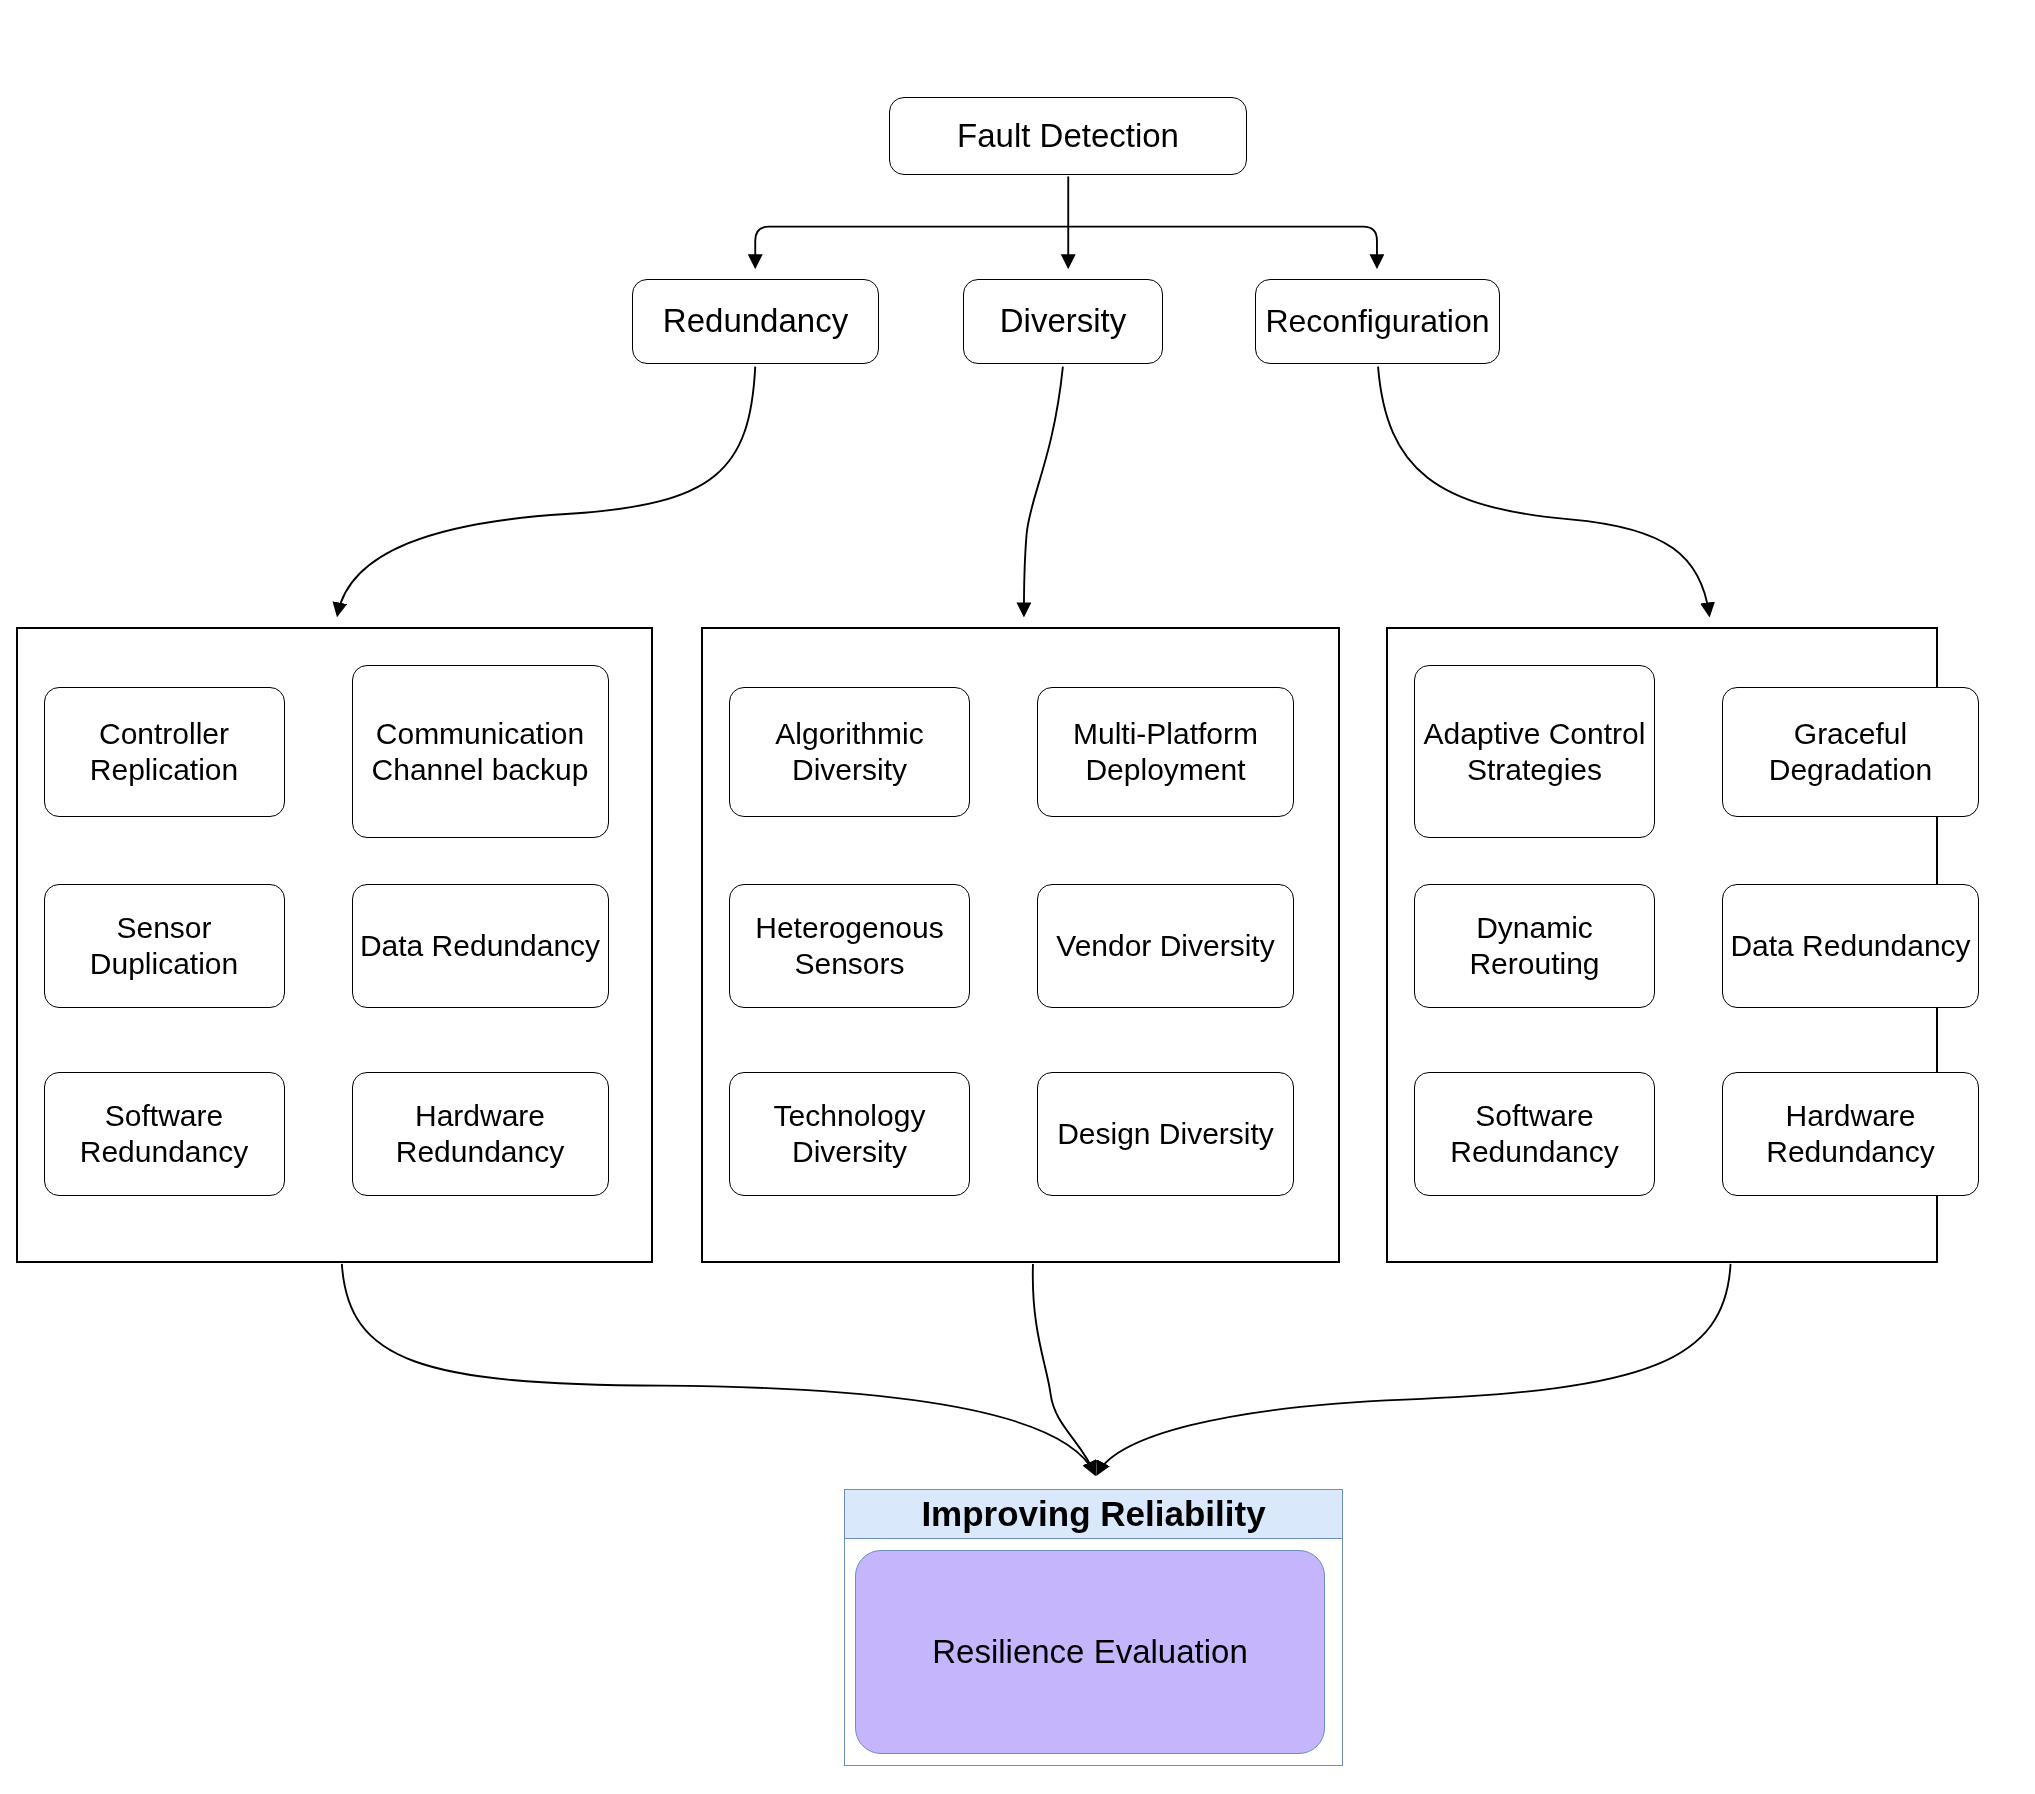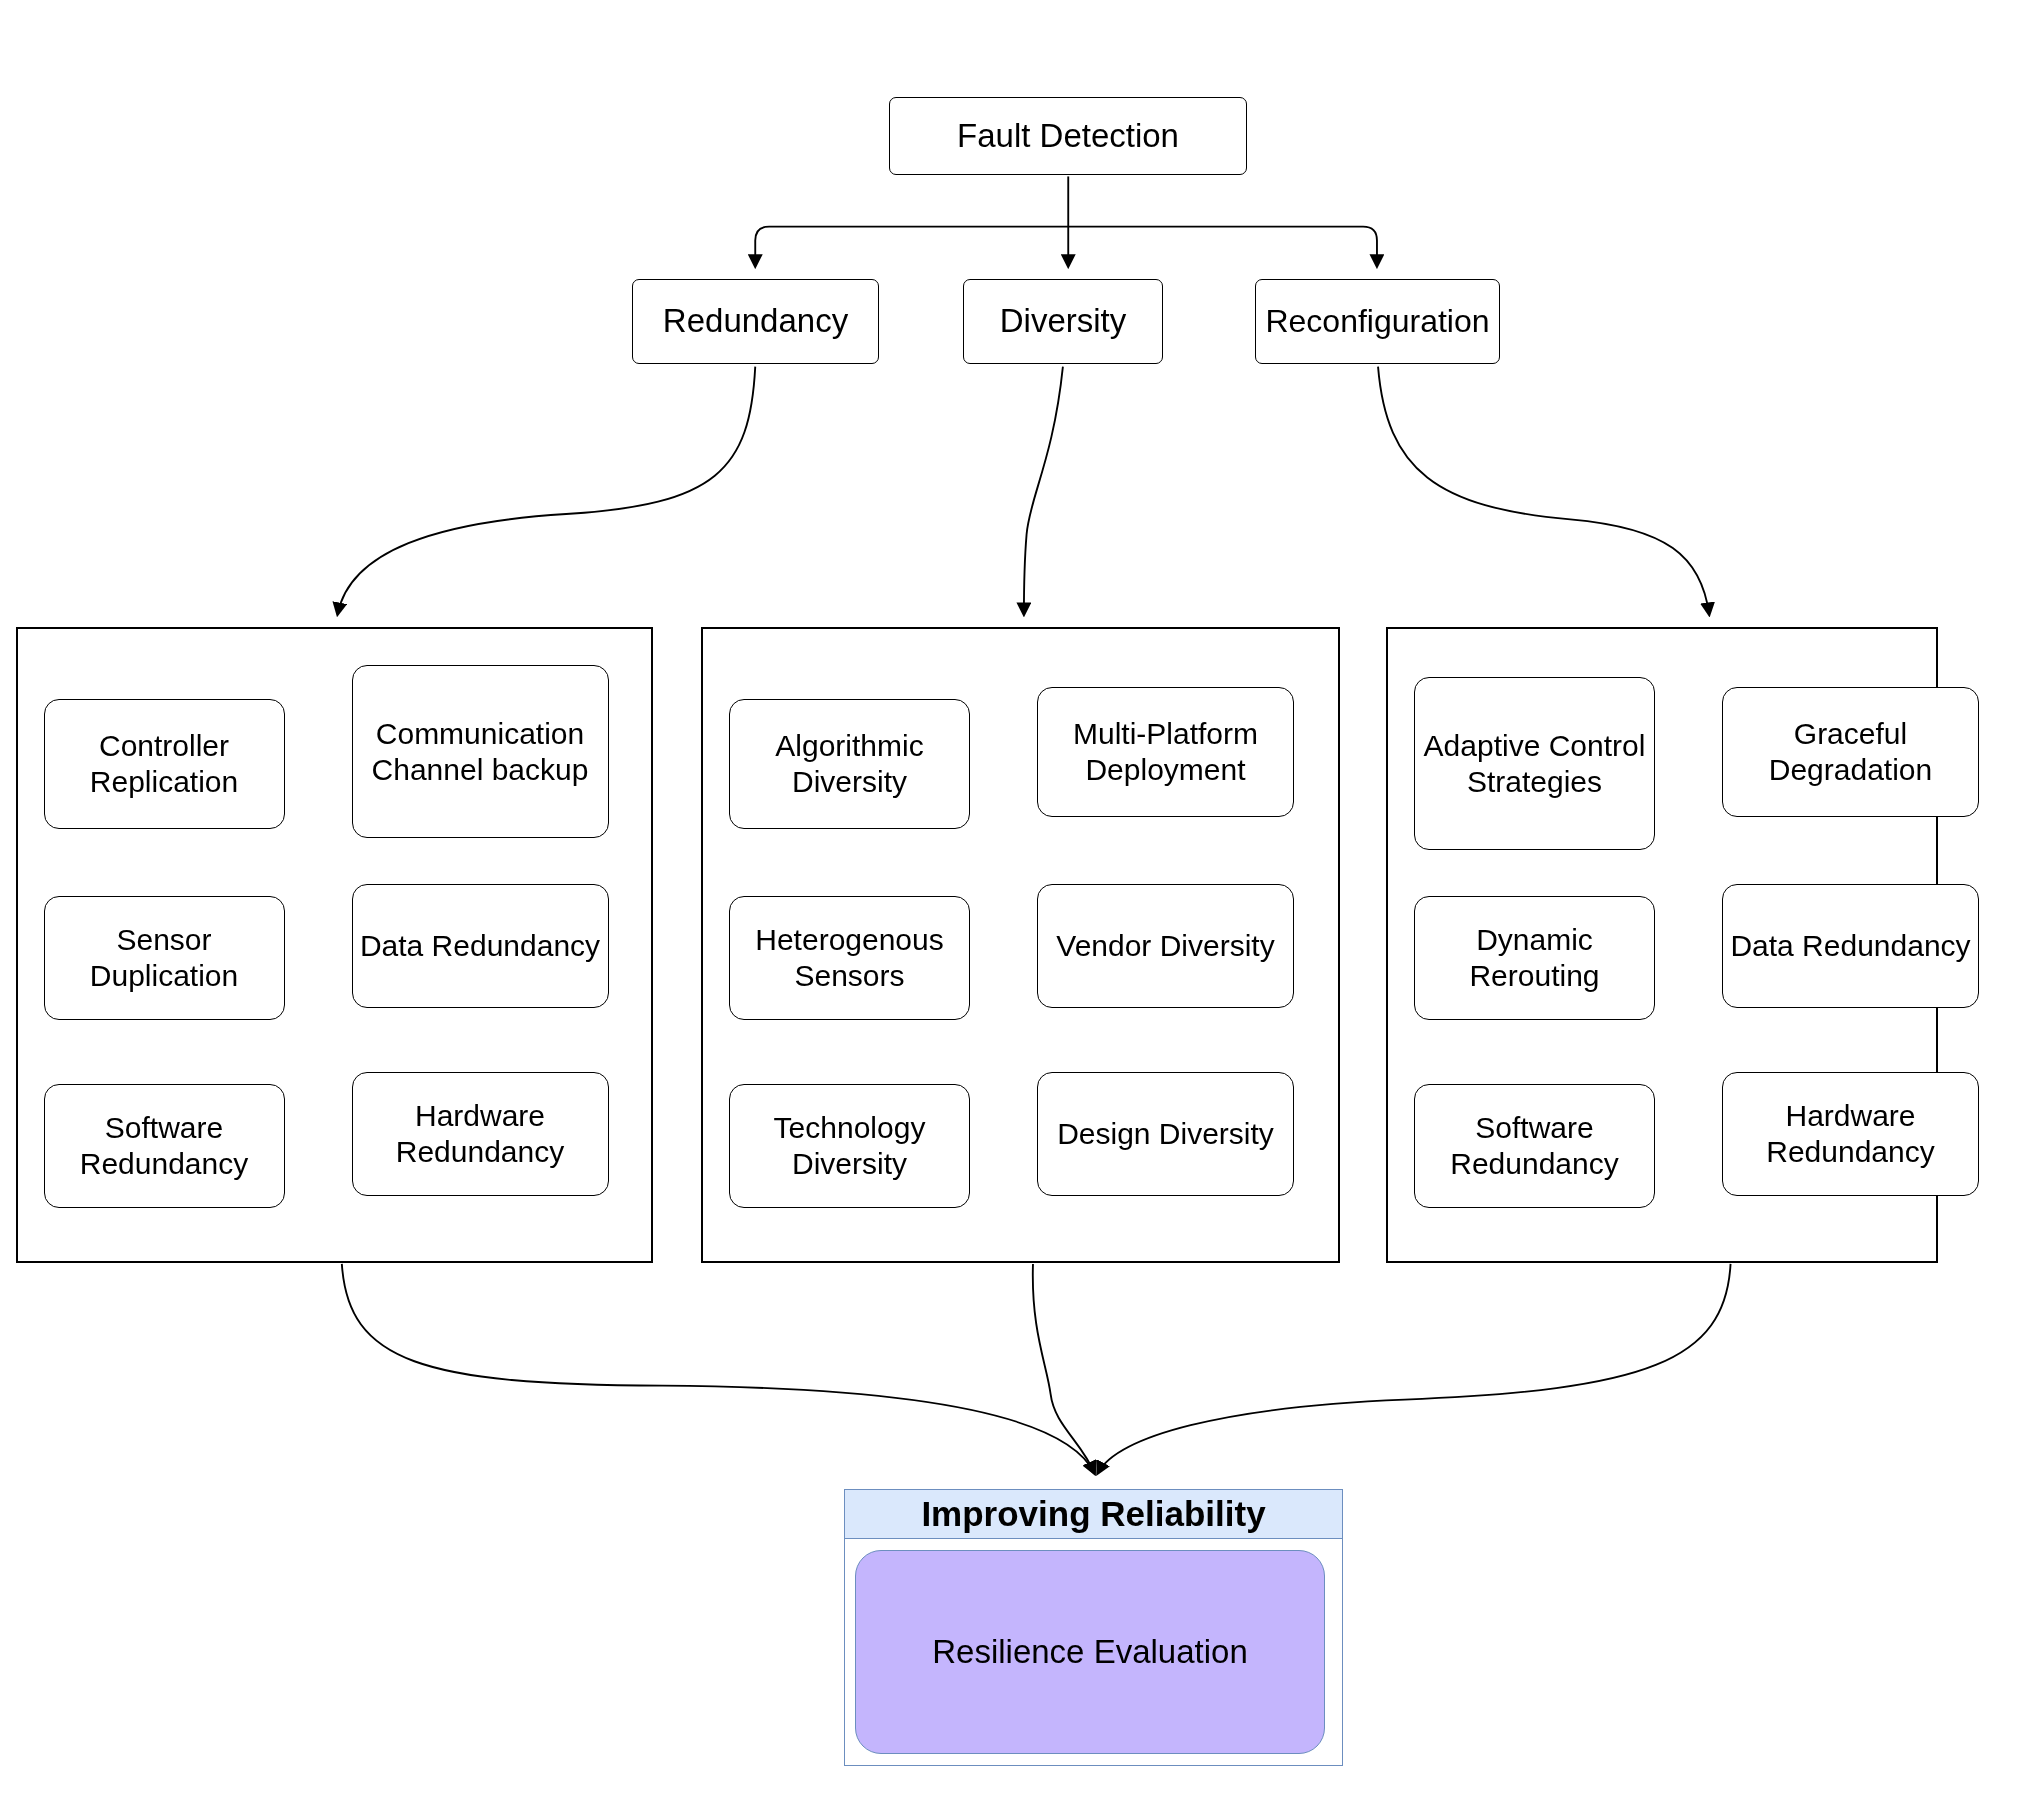--- a/index.html
+++ b/index.html
@@ -16,40 +16,40 @@
     width:100%; box-sizing:border-box; background:#dae8fc; border-bottom:1.6px solid #6c8ebf;
     display:flex; align-items:center; justify-content:center;
     font-weight:bold; font-size:35px;
   }
 
   .ft-container { left:591px; top:13px; width:951px; height:389px; }
   .ft-header { height:46px; }
 
   .node {
     position:absolute; background:#ffffff; border:1.6px solid #000;
-    border-radius:7px; box-sizing:border-box;
+    border-radius:15px; box-sizing:border-box;
     display:flex; align-items:center; justify-content:center;
     text-align:center; font-size:33px; line-height:1.18;
   }
   .fault-detection { left:889px; top:97px; width:358px; height:78px; }
   .branch-redundancy      { left:632px; top:279px; width:247px; height:85px; }
   .branch-diversity       { left:963px; top:279px; width:200px; height:85px; }
   .branch-reconfiguration { left:1255px; top:279px; width:245px; height:85px; font-size:32px; }
 
   .group { position:absolute; top:627px; height:636px; background:#fff; border:2.1px solid #000; box-sizing:border-box; }
   .group-left   { left:15.5px;   width:637px; }
   .group-middle { left:701px; width:639px; }
   .group-right  { left:1386px; width:552px; }
 
   .gnode {
     position:absolute; background:#fff; border:1.6px solid #000; border-radius:15px; box-sizing:border-box;
     display:flex; align-items:center; justify-content:center; text-align:center;
     font-size:30px; line-height:1.2; padding:0 4.3px;
   }
-  .col1 { left:26px;  width:241px;margin-top:12px; }
+  .col1 { left:26px;  width:241px; }
   .col2 { left:334px; width:257px; }
   .row1 { top:58px; height:130px; }
   .row2 { top:255px; height:124px; }
   .row3 { top:443px; height:124px; }
   .tall { top:36px;  height:173px; }
 
   .ir-container { left:844px; top:1489px; width:499px; height:277px; }
   .ir-header { height:49px; }
   .resilience-node {
     position:absolute; left:10px; top:60px; width:470px; height:204px;

